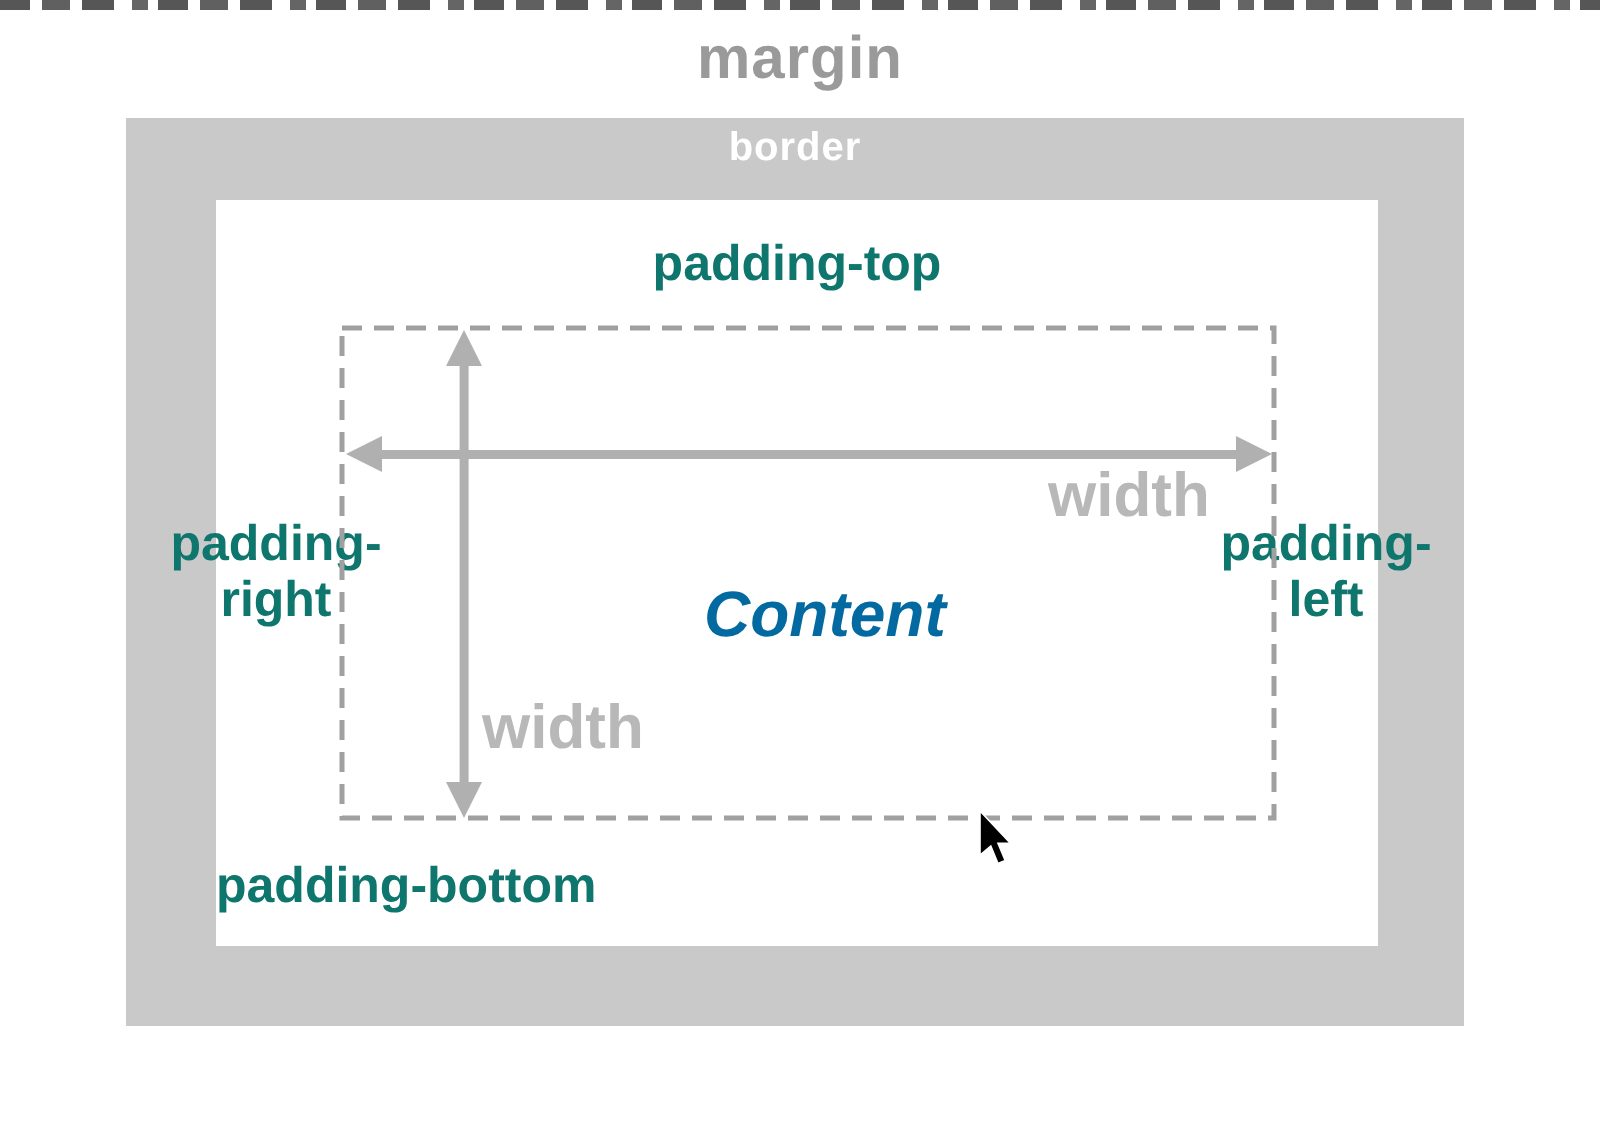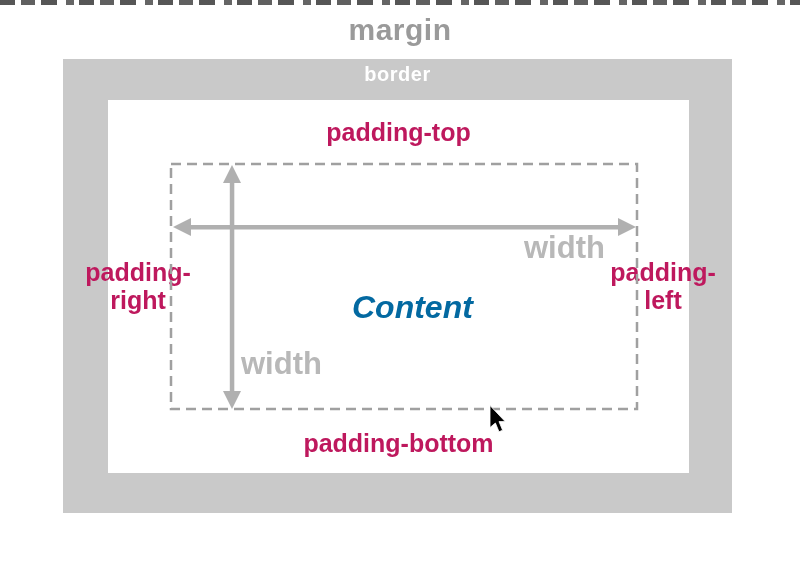--- a/index.html
+++ b/index.html
@@ -42,25 +42,25 @@
   }
 
   .padding-box {
     position: absolute; left: 108px; top: 100px;
     width: 581px; height: 373px;
     background: #ffffff;
   }
 
   .pad-label {
     position: absolute;
-    font-size: 25px; font-weight: bold; color: #be185d;
+    font-size: 25px; font-weight: bold; color: #0f766e;
     line-height: 28px;
   }
   .pad-top    { left: 108px; top: 118px; width: 581px; text-align: center; }
-  .pad-bottom { left: 108px; top: 429px; width: 581px; text-align: center; }
+  .pad-bottom { left: 108px; top: 429px; width: 581px; text-align: left; }
   .pad-left   { left: 80px;  top: 258px; width: 116px; text-align: center; }
   .pad-right  { left: 605px; top: 258px; width: 116px; text-align: center; }
 
   .dim-label {
     position: absolute;
     font-size: 31px; font-weight: bold; color: #b8b8b8; text-align: center;
   }
   .width-label  { left: 524px; top: 230px; }
   .height-label { left: 241px; top: 346px; }
   .content-label {

